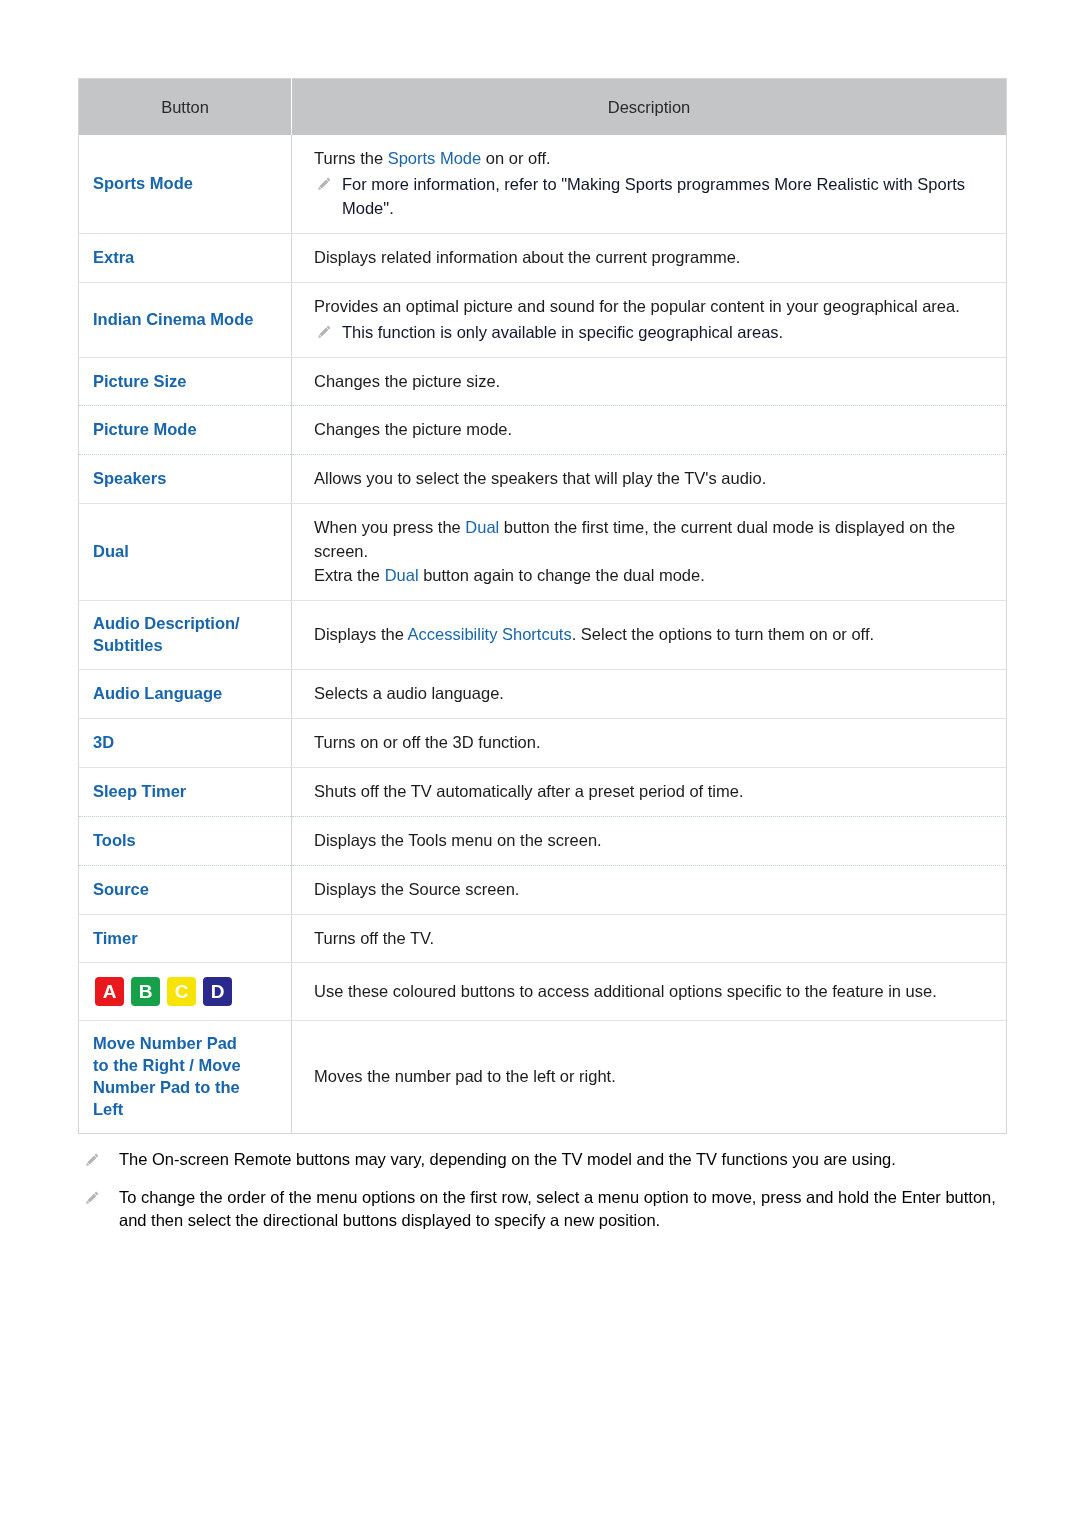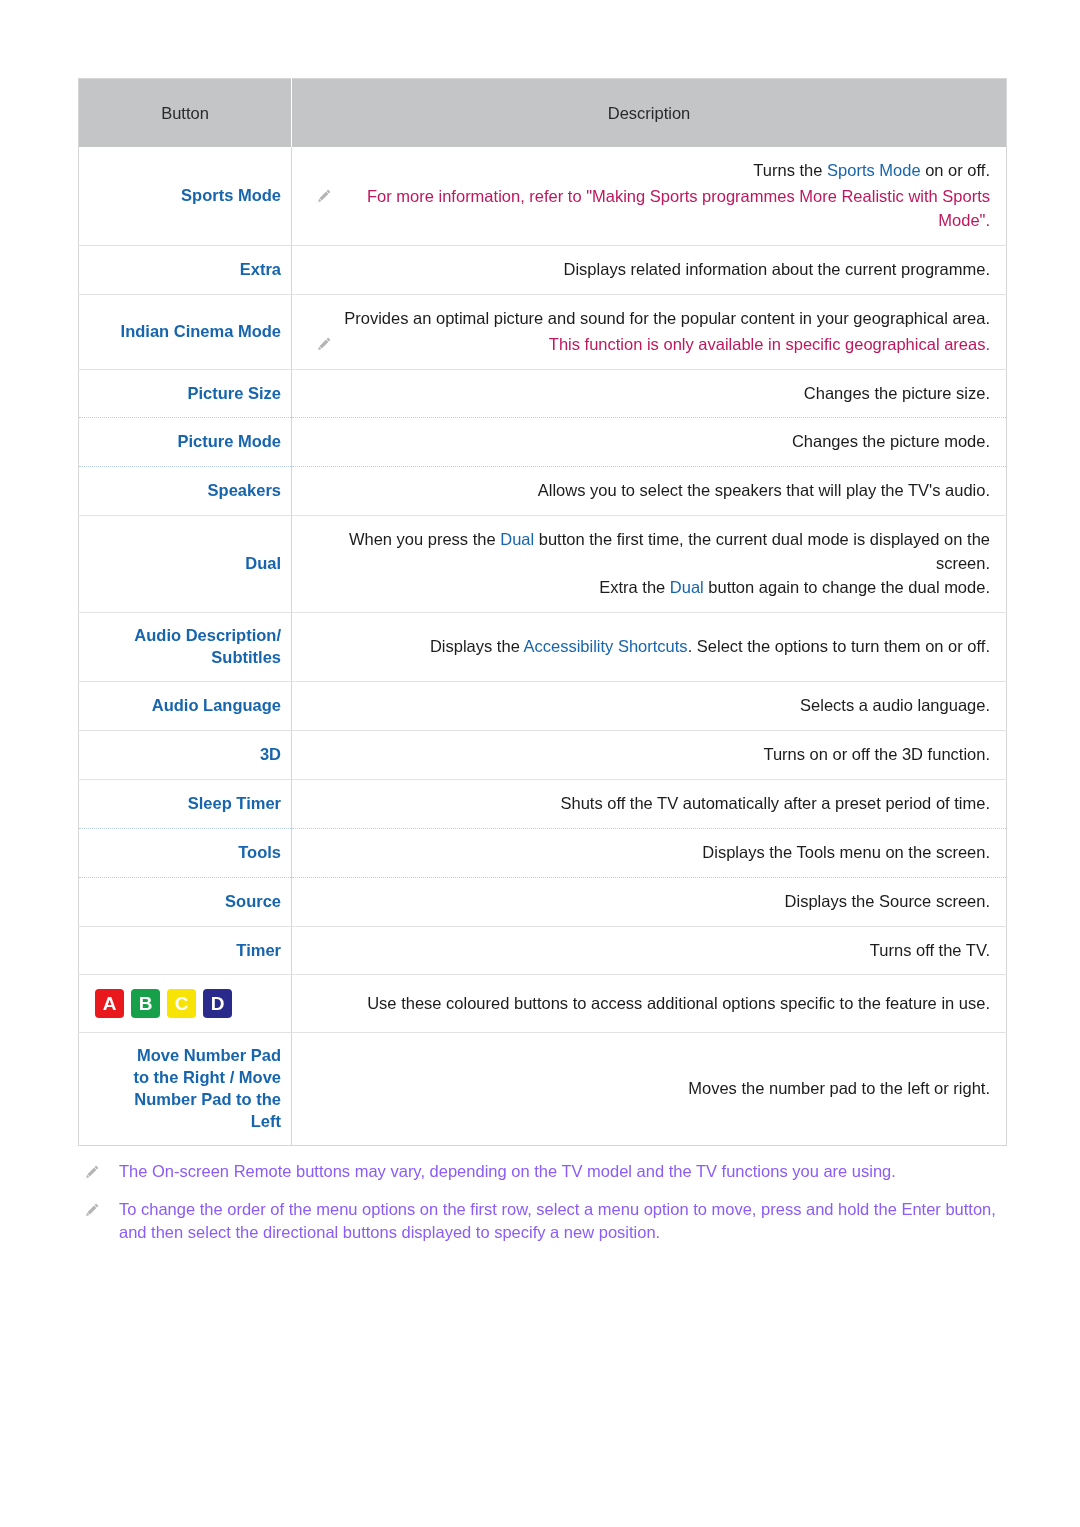--- a/index.html
+++ b/index.html
@@ -39,35 +39,34 @@
 
   table.btn-table col.c-btn  { width: 213px; }
   table.btn-table col.c-desc { width: 715px; }
 
   thead th {
     background: #c3c5c7;
     color: #2a2a2a;
     font-weight: normal;
     font-size: 16.5px;
     height: 36px;
-    padding: 16px;
+    padding: 10px;
     text-align: center;
     vertical-align: middle;
     border: none;
   }
   thead th.th-btn {
     border-right: 1px solid #ffffff;
   }
 
   tbody td {
     vertical-align: middle;
     padding: 12px 0;
     border-bottom: 1px solid #e2e2e2;
     background: #ffffff;
-    text-align: right;
   }
   tbody tr:last-child td { border-bottom: none; }
 
   tbody td.cell-btn {
     border-right: 1px solid #d6d6d6;
     padding-left: 14px;
     padding-right: 10px;
     color: #1765ad;
     font-weight: bold;
     font-size: 16.5px;
@@ -95,21 +94,21 @@
 
   
   .note {
     display: flex;
     align-items: flex-start;
     color: #8e8e8e;
     margin-top: 2px;
   }
   .note .note-text {
     flex: 1;
-    color: #be185d;
+    color: #0f172a;
   }
 
   .pencil {
     flex: 0 0 auto;
     width: 17px;
     height: 17px;
     margin: 3px 9px 0 2px;
     display: inline-block;
   }
   .pencil svg { display: block; }
@@ -139,21 +138,21 @@
     margin-top: 14px;
     padding-left: 4px;
   }
   .footnote {
     display: flex;
     align-items: flex-start;
     margin-bottom: 14px;
   }
   .footnote .fn-text {
     flex: 1;
-    color: #8b5cf6;
+    color: #000000;
     font-size: 16.5px;
     line-height: 1.42;
     padding-left: 4px;
   }
   .footnote .pencil {
     margin-top: 4px;
     margin-right: 14px;
     margin-left: 2px;
   }
 </style>

